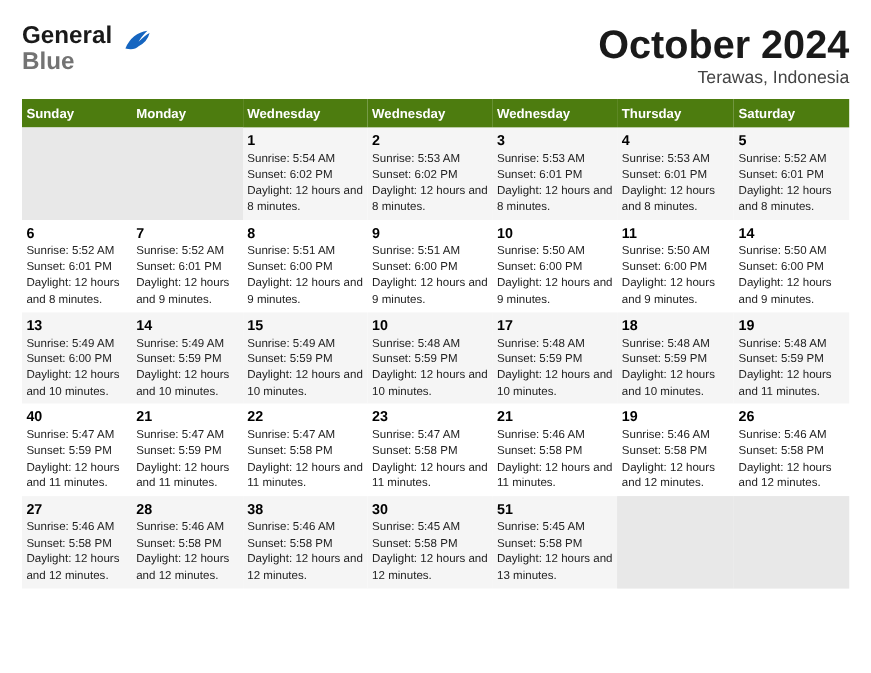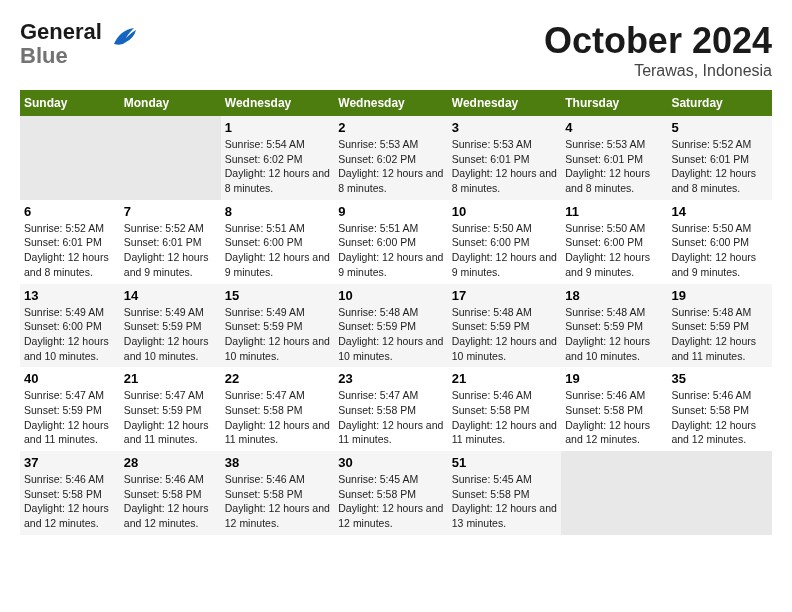--- a/index.html
+++ b/index.html
@@ -267,29 +267,29 @@
 Sunset: 5:58 PM
 Daylight: 12 hours and 11 minutes.</div>
         </td>
         <td>
           <div class="day-num">19</div>
           <div class="day-info" style="white-space: pre-line;">Sunrise: 5:46 AM
 Sunset: 5:58 PM
 Daylight: 12 hours and 12 minutes.</div>
         </td>
         <td>
-          <div class="day-num">35</div>
+          <div class="day-num">26</div>
           <div class="day-info" style="white-space: pre-line;">Sunrise: 5:46 AM
 Sunset: 5:58 PM
 Daylight: 12 hours and 12 minutes.</div>
         </td>
       </tr>
       <tr>
         <td>
-          <div class="day-num">37</div>
+          <div class="day-num">27</div>
           <div class="day-info" style="white-space: pre-line;">Sunrise: 5:46 AM
 Sunset: 5:58 PM
 Daylight: 12 hours and 12 minutes.</div>
         </td>
         <td>
           <div class="day-num">28</div>
           <div class="day-info" style="white-space: pre-line;">Sunrise: 5:46 AM
 Sunset: 5:58 PM
 Daylight: 12 hours and 12 minutes.</div>
         </td>

